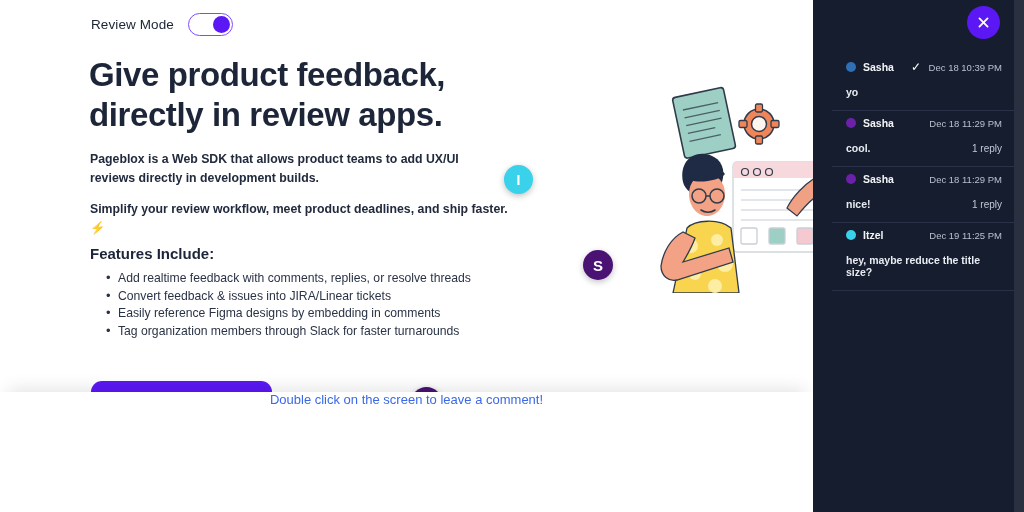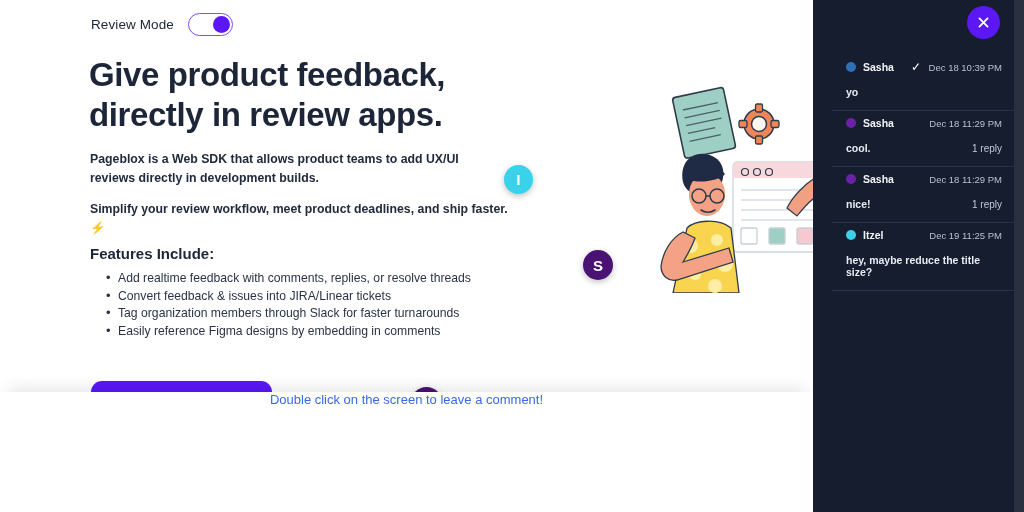--- a/index.html
+++ b/index.html
@@ -186,22 +186,22 @@
       <span>directly in review apps.</span>
     </h1>
 
     <p class="para p1">Pageblox is a Web SDK that allows product teams to add UX/UI reviews directly in development builds.</p>
     <p class="para p2">Simplify your review workflow, meet product deadlines, and ship faster. ⚡</p>
 
     <div class="features-title">Features Include:</div>
     <ul class="features">
       <li>Add realtime feedback with comments, replies, or resolve threads</li>
       <li>Convert feedback &amp; issues into JIRA/Linear tickets</li>
+      <li>Easily reference Figma designs by embedding in comments</li>
       <li>Tag organization members through Slack for faster turnarounds</li>
-      <li>Easily reference Figma designs by embedding in comments</li>
     </ul>
 
     <button class="cta">GET BETA ACCESS</button>
 
     <div class="avatar-pin pin-i">I</div>
     <div class="avatar-pin pin-s1">S</div>
     <div class="avatar-pin pin-s2">S</div>
 
     <svg class="illus" viewBox="0 0 230 215">
 

